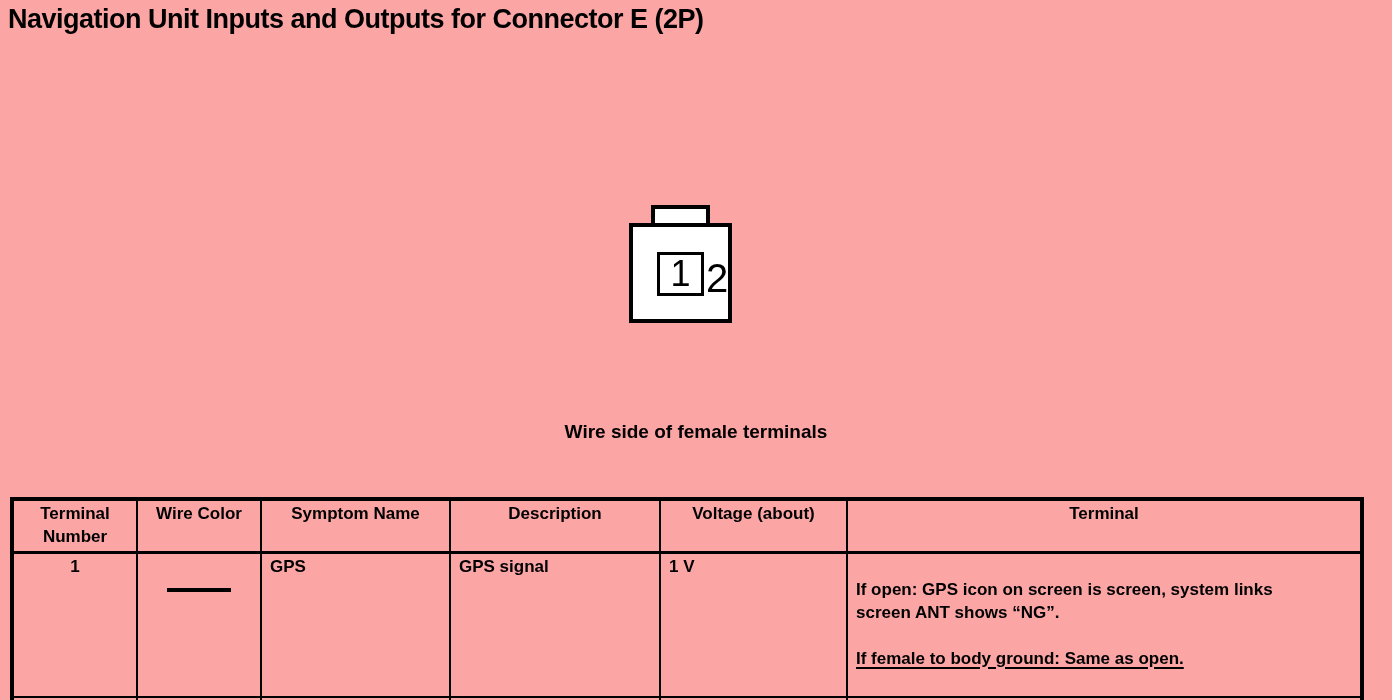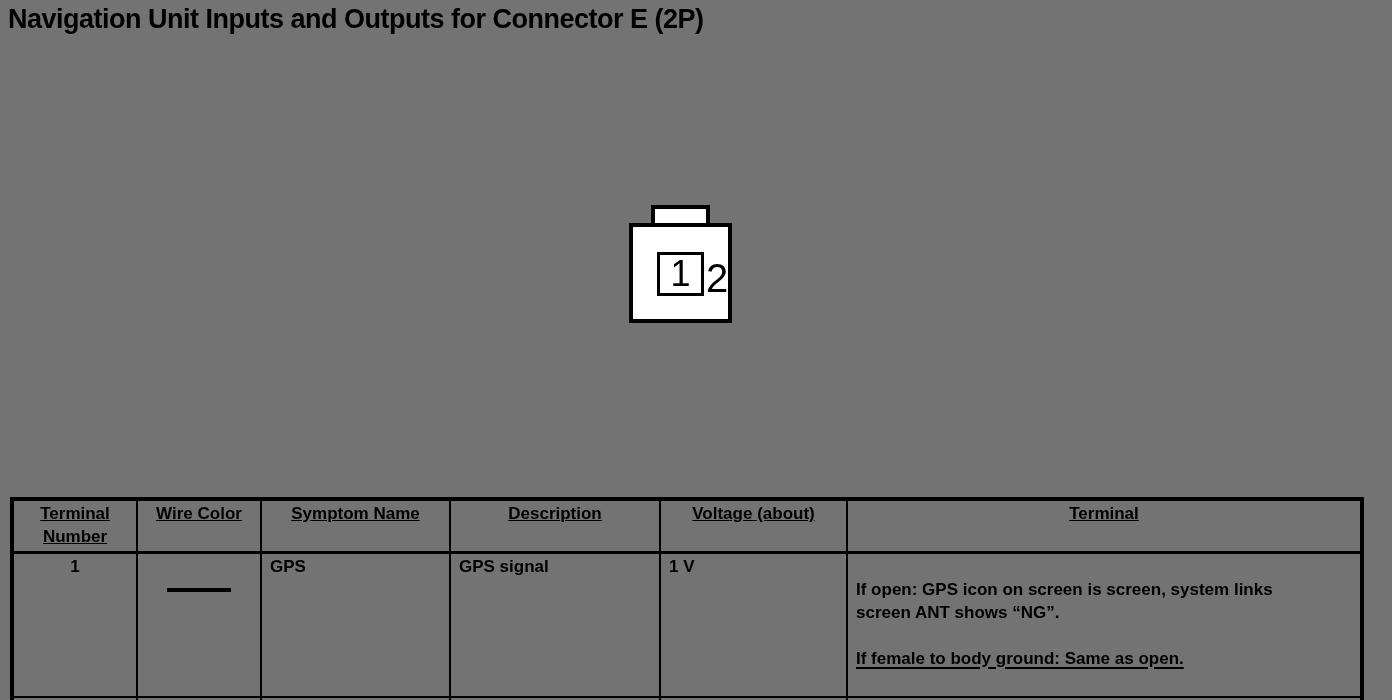--- a/index.html
+++ b/index.html
@@ -3,21 +3,21 @@
 <meta charset="utf-8">
 <style>
   * { margin: 0; padding: 0; box-sizing: border-box; }
   html, body { width: 1392px; height: 700px; background: #ffffff; }
   body {
     font-family: "Liberation Sans", sans-serif;
     color: #000000;
     position: relative;
     overflow: hidden;
   }
-  .page { position: absolute; inset: 0; background: #737373; }
+  .page { position: absolute; inset: 0; background: #fca5a5; }
 
   
   .doc-title {
     position: absolute;
     left: 8px; top: 4px;
     font-size: 27px;
     font-weight: bold;
     letter-spacing: -0.5px;
     white-space: nowrap;
   }
@@ -79,21 +79,20 @@
   }
   table.io-table th {
     border: 2px solid #000;
     border-bottom: 3px solid #000;
     text-align: center;
     vertical-align: top;
     padding: 2px 4px;
     white-space: pre-line;
     height: 45px;
     font-size: 17px;
-    text-decoration: underline;
   }
   table.io-table td {
     border: 2px solid #000;
     vertical-align: top;
     padding: 2px 8px;
     white-space: pre-line;
   }
   tr.data-row-1 td { height: 71px; }
   tr.data-row-2 td { height: 72px; }
   td.cell-center { text-align: center; }
@@ -116,20 +115,21 @@
 
   <div class="doc-title">Navigation Unit Inputs and Outputs for Connector E (2P)</div>
 
   <div>
     <div class="conn-tab"></div>
     <div class="conn-outer"></div>
     <div class="conn-cavity1">1</div>
     <div class="conn-cavity2">2</div>
   </div>
 
+  <div class="caption">Wire side of female terminals</div>
 
   <div class="io-table-wrap">
     <table class="io-table">
       <colgroup>
         <col style="width:125px">
         <col style="width:124px">
         <col style="width:189px">
         <col style="width:210px">
         <col style="width:187px">
         <col style="width:515px">

